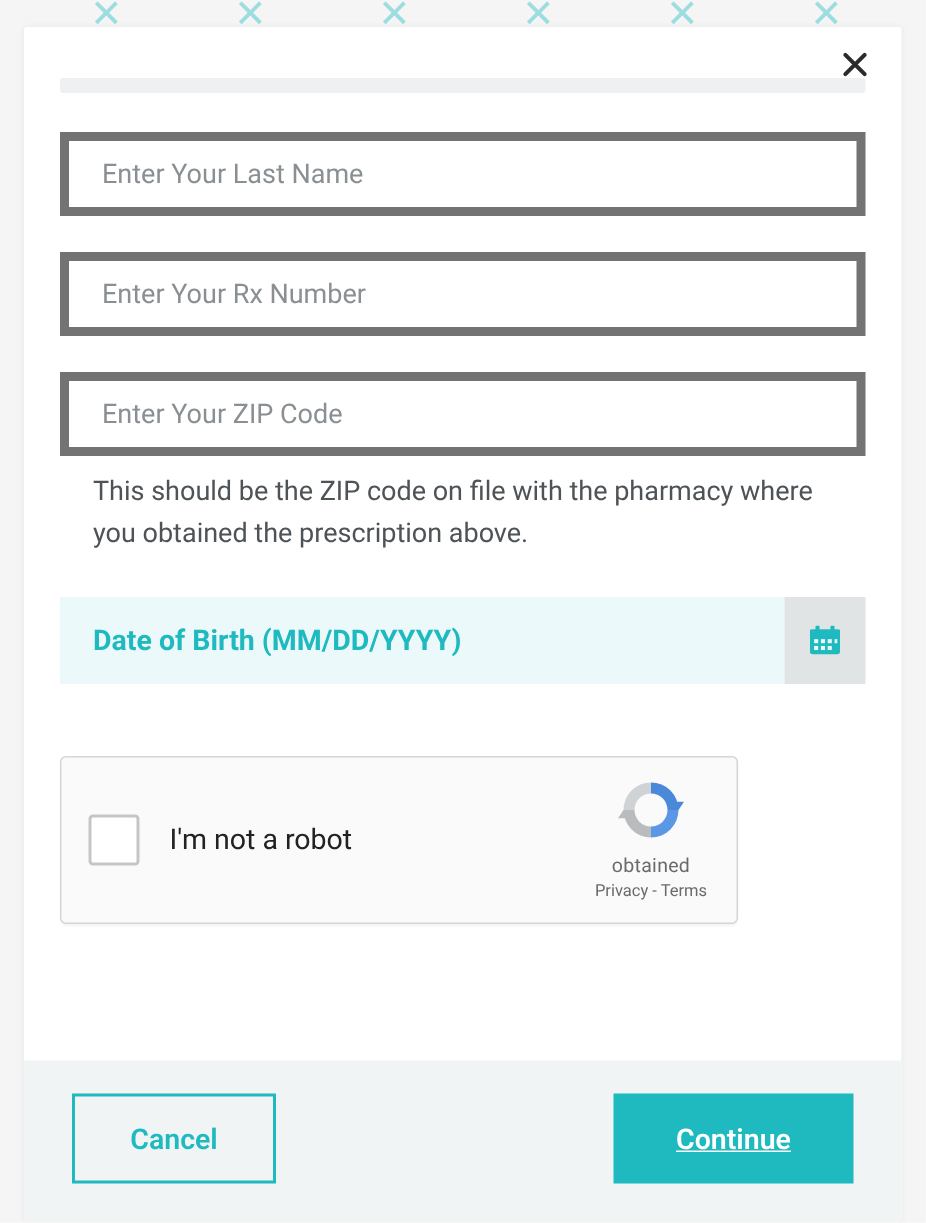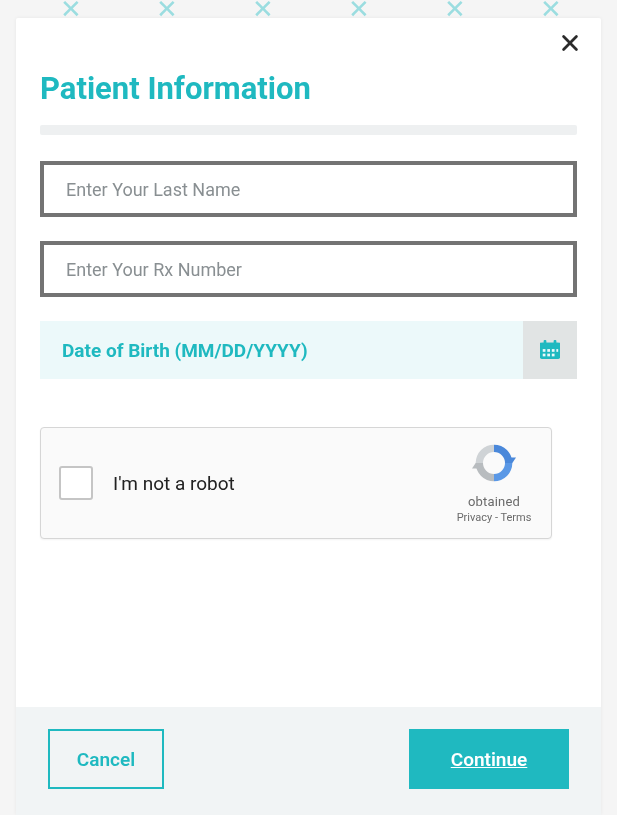--- a/index.html
+++ b/index.html
@@ -59,21 +59,21 @@
       margin-bottom: 18px;
     }
     .progress-track {
       height: 10px;
       background: #eef0f1;
       border-radius: 2px;
       margin-bottom: 26px;
     }
     .field {
       width: 100%;
-      border: 4px solid #737373;
+      border: 6px solid #737373;
       background: #fff;
       height: 56px;
       padding: 0 22px;
       font-size: 18px;
       color: #333;
       margin-bottom: 24px;
       outline: none;
       font-family: inherit;
     }
     .field::placeholder { color: #898f92; font-weight: 400; }
@@ -107,21 +107,21 @@
       width: 54px;
       height: 58px;
       background: #e1e4e4;
       display: flex;
       align-items: center;
       justify-content: center;
       cursor: pointer;
     }
     .dob-cal svg { width: 22px; height: 20px; }
     .captcha {
-      width: 512px;
+      width: 452px;
       height: 112px;
       border: 1px solid #d6d6d6;
       border-radius: 4px;
       background: #fafafa;
       box-shadow: 0 1px 2px rgba(0,0,0,0.05);
       display: flex;
       align-items: center;
       padding: 0 14px 0 18px;
       position: relative;
     }
@@ -162,21 +162,21 @@
       font-size: 19px;
       font-weight: 600;
       cursor: pointer;
       font-family: inherit;
       border: none;
       display: flex;
       align-items: center;
       justify-content: center;
     }
     .btn-cancel {
-      width: 116px;
+      width: 136px;
       background: transparent;
       border: 2px solid #1fb9c0;
       color: #1fb9c0;
     }
     .btn-continue {
       width: 160px;
       background: #1fb9c0;
       color: #fff;
       text-decoration: underline;
     }
@@ -195,28 +195,31 @@
 
 <div class="modal">
   <div class="modal-body">
 
     <div class="close-btn">
       <svg viewBox="0 0 24 24">
         <path d="M5 5 L19 19 M19 5 L5 19" stroke="#2b2b2b" stroke-width="3" stroke-linecap="round" fill="none"></path>
       </svg>
     </div>
 
-    <h1 class="title">Patient Information</h1>
 
     <div class="progress-track"></div>
 
     <input class="field" type="text" placeholder="Enter Your Last Name" style="">
 
     <input class="field" type="text" placeholder="Enter Your Rx Number" style="">
 
+    <div class="zip-wrap">
+      <input class="field" type="text" placeholder="Enter Your ZIP Code" style="">
+      <p class="hint">This should be the ZIP code on file with the pharmacy where you obtained the prescription above.</p>
+    </div>
 
     <div class="dob-row">
       <input class="dob-input" type="text" placeholder="Date of Birth (MM/DD/YYYY)" style="">
       <div class="dob-cal">
         <svg viewBox="0 0 24 22">
           <rect x="1" y="3" width="22" height="18" rx="2" fill="#1fb9c0"></rect>
           <rect x="1" y="3" width="22" height="5" fill="#1fb9c0"></rect>
           <rect x="5" y="0" width="3" height="5" rx="1" fill="#1fb9c0"></rect>
           <rect x="16" y="0" width="3" height="5" rx="1" fill="#1fb9c0"></rect>
           <rect x="4" y="10" width="3" height="3" fill="#ecf9fa"></rect>

